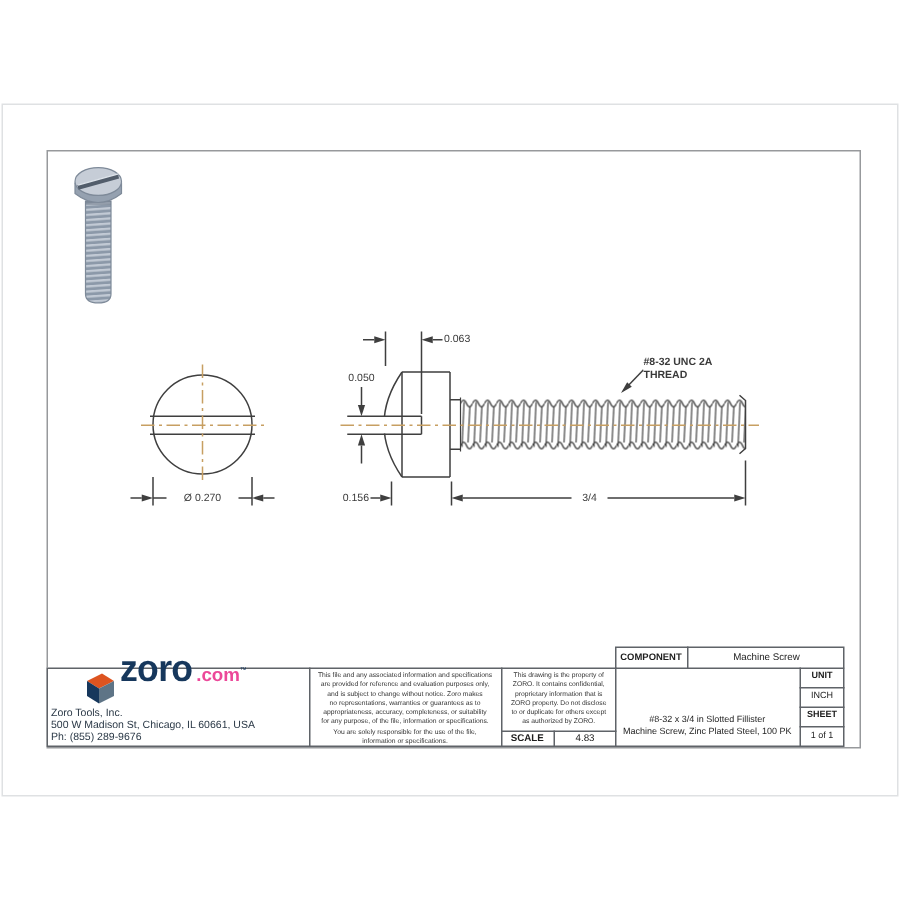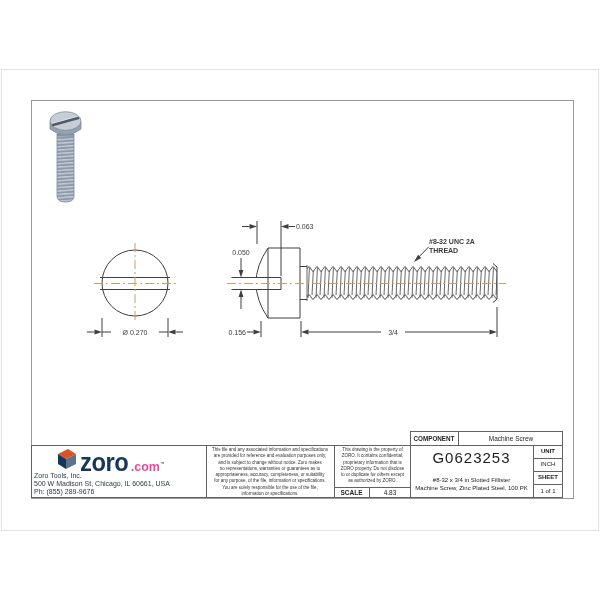--- a/index.html
+++ b/index.html
@@ -120,21 +120,21 @@
   <div class="abs tbline" style="left:369px;top:487px;width:1px;height:11px"></div>
   <div class="abs tbline" style="left:533px;top:458px;width:30px;height:1px"></div>
   <div class="abs tbline" style="left:533px;top:471px;width:30px;height:1px"></div>
   <div class="abs tbline" style="left:533px;top:484px;width:30px;height:1px"></div>
 
   <svg class="abs" style="left:54px;top:447px" width="24" height="24" viewBox="0 0 24 24">
     <polygon points="4,7 14,2 22,7 12,12" fill="#dd5420"></polygon>
     <polygon points="4,7 12,12 12,22 4,17" fill="#16375c"></polygon>
     <polygon points="12,12 22,7 22,17 12,22" fill="#5e7486"></polygon>
   </svg>
-  <div class="abs wordmark" style="left:80px;top:448px;height:26px">
+  <div class="abs wordmark" style="left:80px;top:432px;height:26px">
     <span class="zoro">zoro</span>
     <span class="dotcom">.com</span>
     <span class="tm">™</span>
   </div>
   <div class="abs addr" style="left:34px;top:472px">Zoro Tools, Inc.</div>
   <div class="abs addr" style="left:34px;top:480px">500 W Madison St, Chicago, IL 60661, USA</div>
   <div class="abs addr" style="left:34px;top:488px">Ph: (855) 289-9676</div>
 
   <div class="abs legal" style="left:207px;top:447px;width:126px">This file and any associated information and specifications
 are provided for reference and evaluation purposes only,
@@ -148,21 +148,20 @@
 ZORO. It contains confidential,
 proprietary information that is
 ZORO property. Do not disclose
 to or duplicate for others except
 as authorized by ZORO.</div>
   <div class="abs cellText lbl" style="left:334px;top:487px;width:35px;height:11px;line-height:11px;text-align:center;font-size:6.5px">SCALE</div>
   <div class="abs cellText" style="left:370px;top:487px;width:40px;height:11px;line-height:11px;text-align:center;font-size:6.5px">4.83</div>
 
   <div class="abs cellText lbl" style="left:410px;top:431px;width:48px;height:15px;line-height:15px;text-align:center;font-size:6.3px">COMPONENT</div>
   <div class="abs cellText" style="left:459px;top:431px;width:104px;height:15px;line-height:15px;text-align:center;font-size:6.5px">Machine Screw</div>
-  <div class="abs cellText" style="left:410px;top:449px;width:123px;text-align:center;font-size:15px;letter-spacing:1px">G0623253</div>
   <div class="abs cellText" style="left:412px;top:477px;width:119px;text-align:center;font-size:6px;line-height:7.5px;white-space:pre-line">#8-32 x 3/4 in Slotted Fillister
 Machine Screw, Zinc Plated Steel, 100 PK</div>
 
   <div class="abs cellText lbl" style="left:533px;top:445px;width:30px;height:13px;line-height:13px;text-align:center;font-size:6px">UNIT</div>
   <div class="abs cellText" style="left:533px;top:458px;width:30px;height:13px;line-height:13px;text-align:center;font-size:6px">INCH</div>
   <div class="abs cellText lbl" style="left:533px;top:471px;width:30px;height:13px;line-height:13px;text-align:center;font-size:6px">SHEET</div>
   <div class="abs cellText" style="left:533px;top:484px;width:30px;height:14px;line-height:14px;text-align:center;font-size:6px">1 of 1</div>
 
 </div>
 

